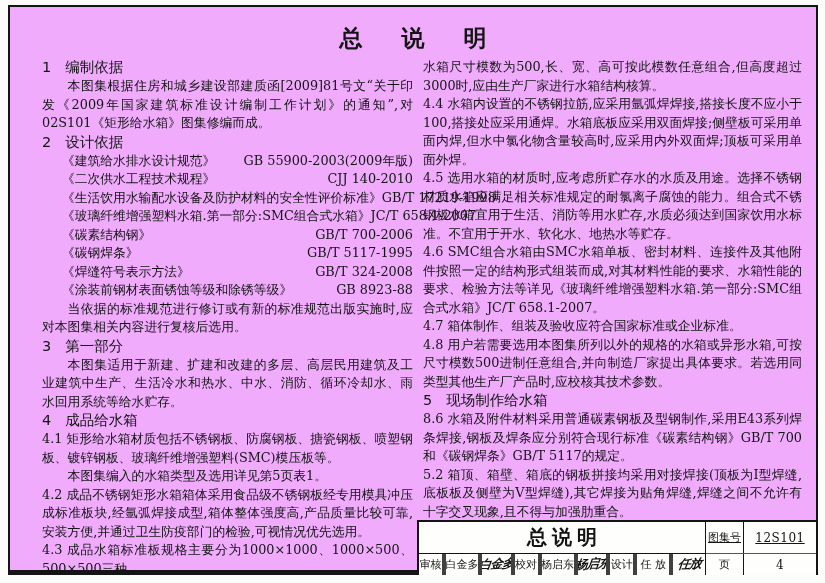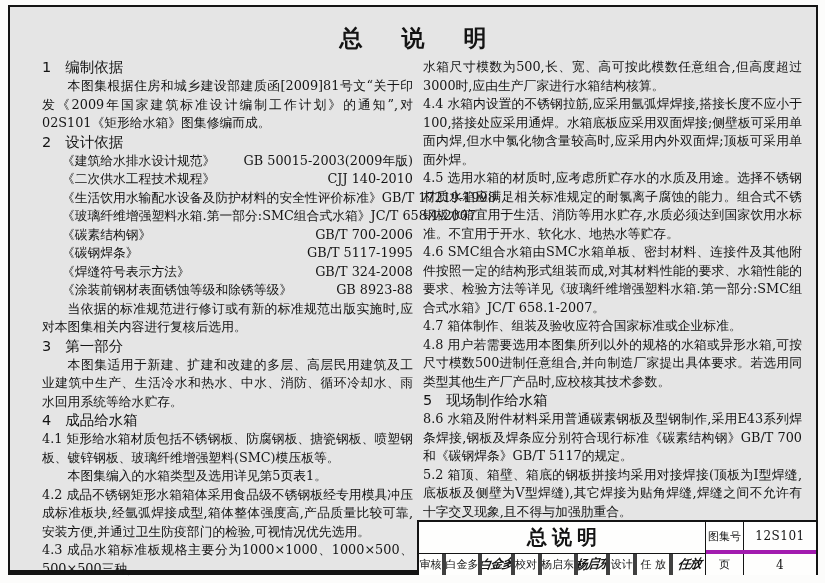--- a/index.html
+++ b/index.html
@@ -9,21 +9,21 @@
     font-family: "DejaVu Serif", "Liberation Serif", serif;
     color: #141414;
     overflow: hidden;
   }
   .page-frame {
     position: absolute;
     left: 8px; top: 5px;
     width: 806px; height: 563px;
     border: 2px solid #141414;
     border-bottom-width: 5px;
-    background: #e5e5e5;
+    background: #f0abfc;
     box-sizing: content-box;
   }
   .doc-title {
     position: absolute;
     top: 16px; left: 0;
     width: 100%;
     margin: 0;
     text-align: center;
     font-size: 23px;
     font-weight: bold;
@@ -91,21 +91,21 @@
   .w-name  { flex: 0 0 36px; }
   .w-sig   { flex: 1 1 40px; }
   .sig {
     font-style: italic;
     font-weight: bold;
     font-size: 12.5px;
     transform: skewX(-10deg) rotate(-3deg);
     letter-spacing: -1px;
   }
   .tb-r-row { display: flex; box-sizing: border-box; }
-  .tb-r-row.top { flex: 1 1 auto; border-bottom: 4px solid #a21caf; }
+  .tb-r-row.top { flex: 1 1 auto; border-bottom: 1px solid #a21caf; text-decoration: underline; }
   .tb-r-row.bottom { flex: 0 0 21px; }
   .tb-r-label {
     flex: 0 0 38px;
     display: flex; align-items: center; justify-content: center;
     font-size: 11px;
     border-right: 1px solid #141414;
     box-sizing: border-box;
   }
   .tb-r-value {
     flex: 1 1 auto;
@@ -122,21 +122,21 @@
   <h1 class="doc-title">总说明</h1>
 
   <div class="col col-left">
     <p class="sec-heading"><span class="hnum">1</span><span>编制依据</span></p>
     <p class="indent">本图集根据住房和城乡建设部建质函[2009]81号文“关于印发《2009年国家建筑标准设计编制工作计划》的通知”,对02S101《矩形给水箱》图集修编而成。</p>
 
     <p class="sec-heading"><span class="hnum">2</span><span>设计依据</span></p>
 
     <div class="std-row">
       <span class="std-name">《建筑给水排水设计规范》</span>
-      <span class="std-code">GB 50015-2003(2009年版)</span>
+      <span class="std-code">GB 55900-2003(2009年版)</span>
     </div>
     <div class="std-row">
       <span class="std-name">《二次供水工程技术规程》</span>
       <span class="std-code">CJJ 140-2010</span>
     </div>
     <div class="std-row">
       <span class="std-name">《生活饮用水输配水设备及防护材料的安全性评价标准》</span>
       <span class="std-code">GB/T 17219-1998</span>
     </div>
     <div class="std-row">

